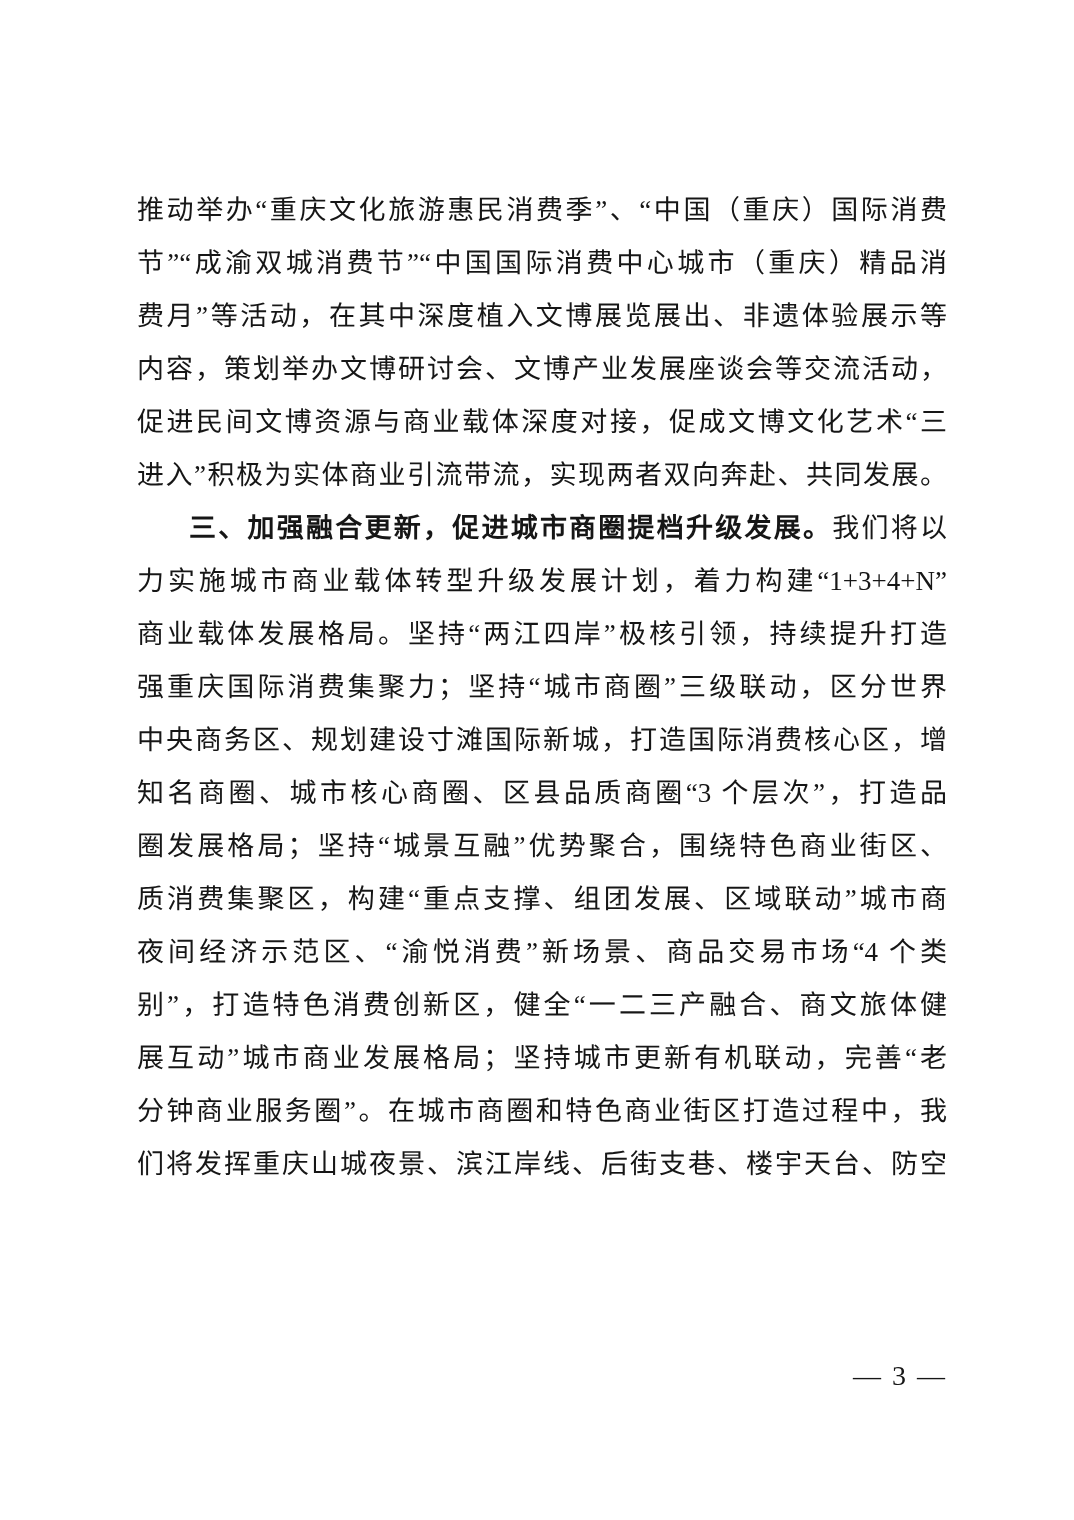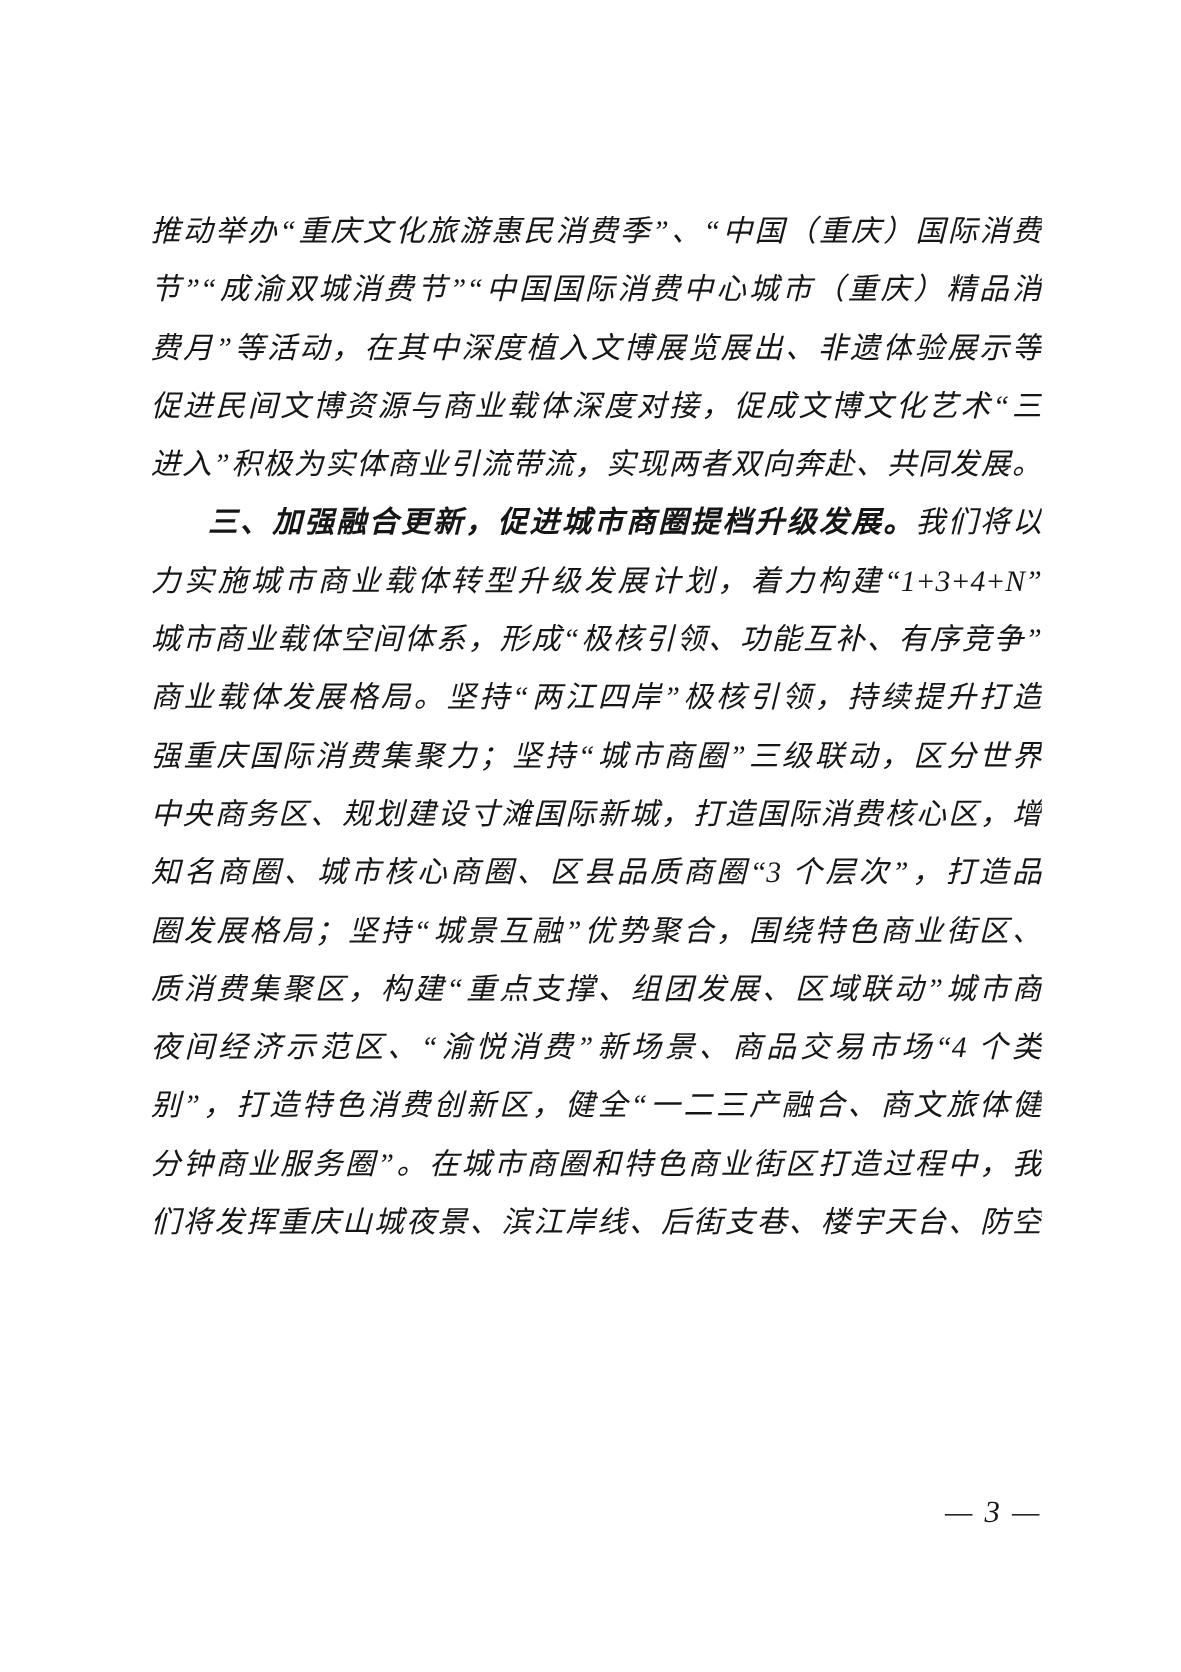--- a/index.html
+++ b/index.html
@@ -8,21 +8,20 @@
     background: #ffffff;
   }
   .page {
     position: relative;
     width: 1074px;
     height: 1520px;
     background: #ffffff;
     overflow: hidden;
     font-family: "Liberation Serif", "DejaVu Serif", serif;
     color: #161616;
-    font-style: italic;
   }
   .text-block {
     position: absolute;
     left: 137px;
     top: 184px;
     width: 810px;
   }
   .line {
     font-size: 27px;
     line-height: 53px;
@@ -51,30 +50,31 @@
   }
 </style>
 </head>
 <body>
 
 <main class="page">
   <div class="text-block">
       <div class="line">推动举办“重庆文化旅游惠民消费季”、“中国（重庆）国际消费</div>
       <div class="line">节”“成渝双城消费节”“中国国际消费中心城市（重庆）精品消</div>
       <div class="line">费月”等活动，在其中深度植入文博展览展出、非遗体验展示等</div>
+      <div class="line">内容，策划举办文博研讨会、文博产业发展座谈会等交流活动，</div>
       <div class="line">促进民间文博资源与商业载体深度对接，促成文博文化艺术“三</div>
       <div class="line">进入”积极为实体商业引流带流，实现两者双向奔赴、共同发展。</div>
       <div class="line indent"><span class="bold-heading">三、加强融合更新，促进城市商圈提档升级发展。</span>我们将以</div>
       <div class="line">力实施城市商业载体转型升级发展计划，着力构建“1+3+4+N”</div>
-      <div class="line">城市商业载体空间体系，形成“极核引领、功能互补、有序竞争”</div>
       <div class="line">商业载体发展格局。坚持“两江四岸”极核引领，持续提升打造</div>
       <div class="line">强重庆国际消费集聚力；坚持“城市商圈”三级联动，区分世界</div>
       <div class="line">中央商务区、规划建设寸滩国际新城，打造国际消费核心区，增</div>
       <div class="line">知名商圈、城市核心商圈、区县品质商圈“3 个层次”，打造品</div>
       <div class="line">圈发展格局；坚持“城景互融”优势聚合，围绕特色商业街区、</div>
       <div class="line">质消费集聚区，构建“重点支撑、组团发展、区域联动”城市商</div>
       <div class="line">夜间经济示范区、“渝悦消费”新场景、商品交易市场“4 个类</div>
       <div class="line">别”，打造特色消费创新区，健全“一二三产融合、商文旅体健</div>
+      <div class="line">展互动”城市商业发展格局；坚持城市更新有机联动，完善“老</div>
       <div class="line">分钟商业服务圈”。在城市商圈和特色商业街区打造过程中，我</div>
       <div class="line">们将发挥重庆山城夜景、滨江岸线、后街支巷、楼宇天台、防空</div>
     </div>
   <div class="page-number">— 3 —</div>
 </main>
 
 </body></html>

